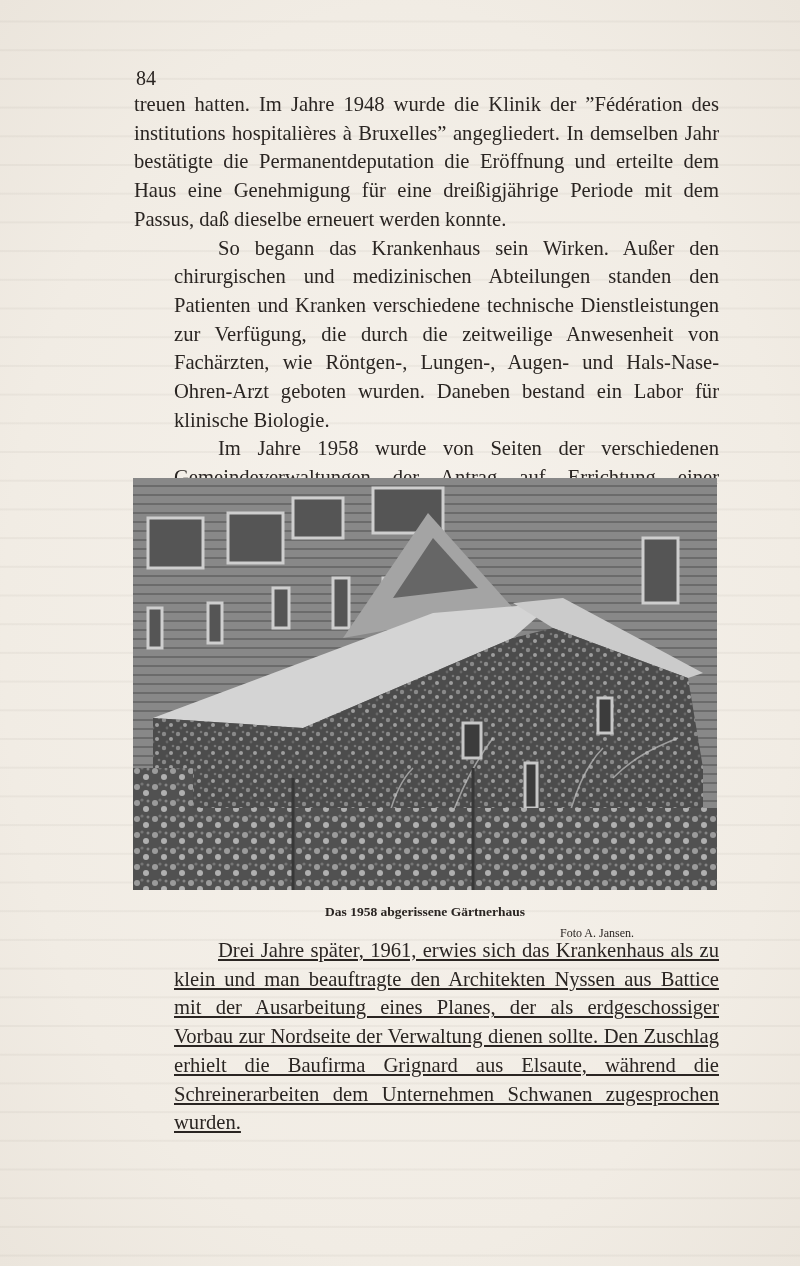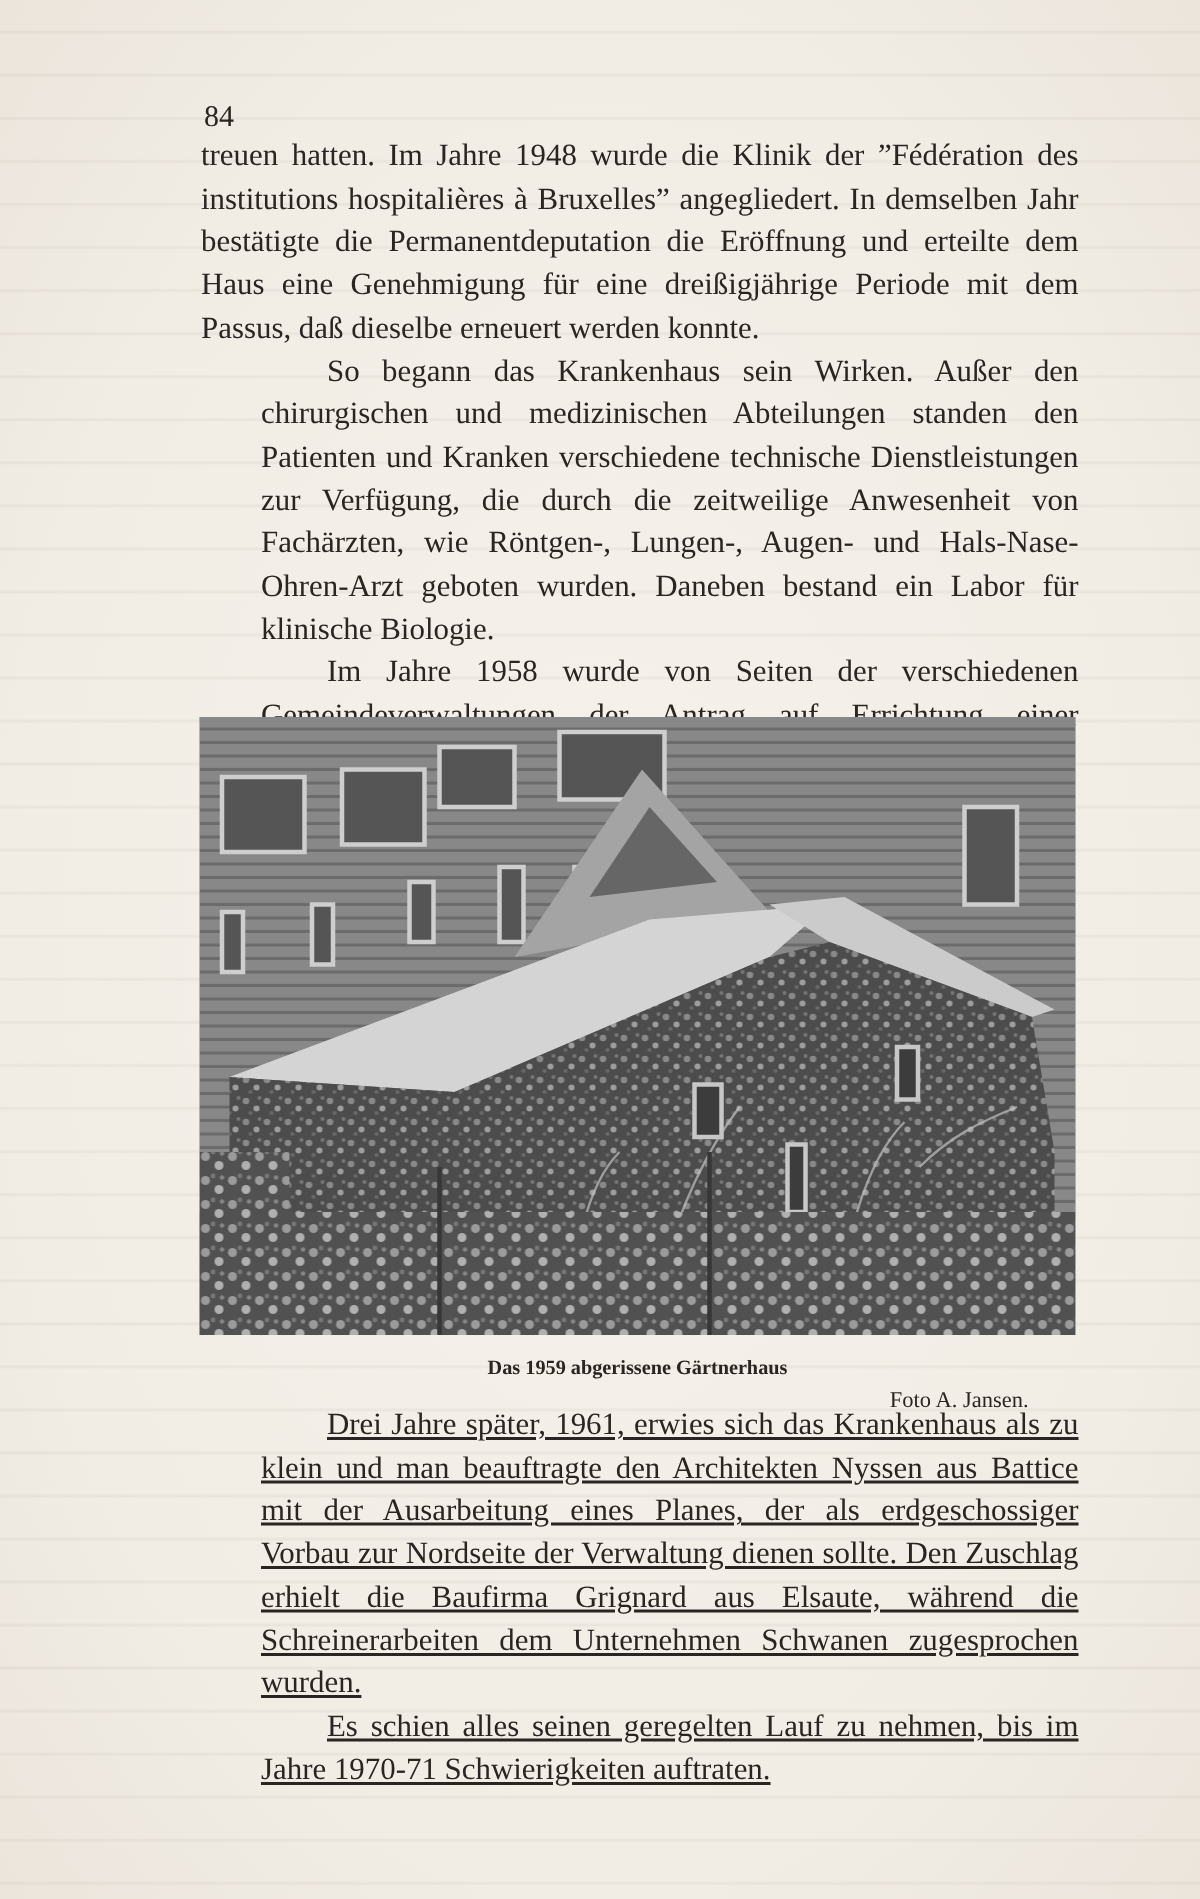--- a/index.html
+++ b/index.html
@@ -17,21 +17,21 @@
   .page-number { position:absolute; left:136px; top:66px; font-size:20px; line-height:24px; }
   .text-block { position:absolute; left:134px; width:585px; font-size:20.6px; line-height:28.7px; text-align:justify; }
   .text-block p { margin:0; }
   .text-block p.indent { text-indent:44px;margin-left:40px; }
   .block1 { top:90px; }
   .block2 { top:936px;text-decoration:underline; }
   .photo { position:absolute; left:133px; top:478px; width:584px; height:412px; overflow:hidden;
     background:#8a857e; filter:grayscale(1); }
   .photo svg { display:block; }
   .caption { position:absolute; left:133px; top:904px; width:584px; text-align:center; font-size:13.5px; font-weight:bold; }
-  .credit { position:absolute; left:560px; top:926px; width:159px; text-align:center; font-size:15px; }
+  .credit { position:absolute; left:560px; top:926px; width:159px; text-align:left; font-size:12px; }
 </style>
 </head>
 <body>
 
 <div class="page"></div>
 <div class="bleed"></div>
 
 <div class="page-number">84</div>
 
 <div class="text-block block1">
@@ -98,19 +98,18 @@
       <path d="M480,300 C500,280 520,270 545,260"></path>
     </g>
 
     <rect x="0" y="330" width="584" height="82" fill="url(#shrub)"></rect>
     <rect x="0" y="290" width="60" height="122" fill="url(#shrub)"></rect>
     <line x1="160" y1="300" x2="160" y2="412" stroke="#3a3633" stroke-width="3"></line>
     <line x1="340" y1="290" x2="340" y2="412" stroke="#3a3633" stroke-width="3"></line>
   </svg>
 </div>
 
-<div class="caption">Das 1959 abgerissene Gärtnerhaus</div>
+<div class="caption">Das 1958 abgerissene Gärtnerhaus</div>
 <div class="credit">Foto A. Jansen.</div>
 
 <div class="text-block block2">
   <p class="indent">Drei Jahre später, 1961, erwies sich das Krankenhaus als zu klein und man beauftragte den Architekten Nyssen aus Battice mit der Ausarbeitung eines Planes, der als erdgeschossiger Vorbau zur Nordseite der Verwaltung dienen sollte. Den Zuschlag erhielt die Baufirma Grignard aus Elsaute, während die Schreinerarbeiten dem Unternehmen Schwanen zugesprochen wurden.</p>
-  <p class="indent">Es schien alles seinen geregelten Lauf zu nehmen, bis im Jahre 1970-71 Schwierigkeiten auftraten.</p>
 </div>
 
 </body></html>

